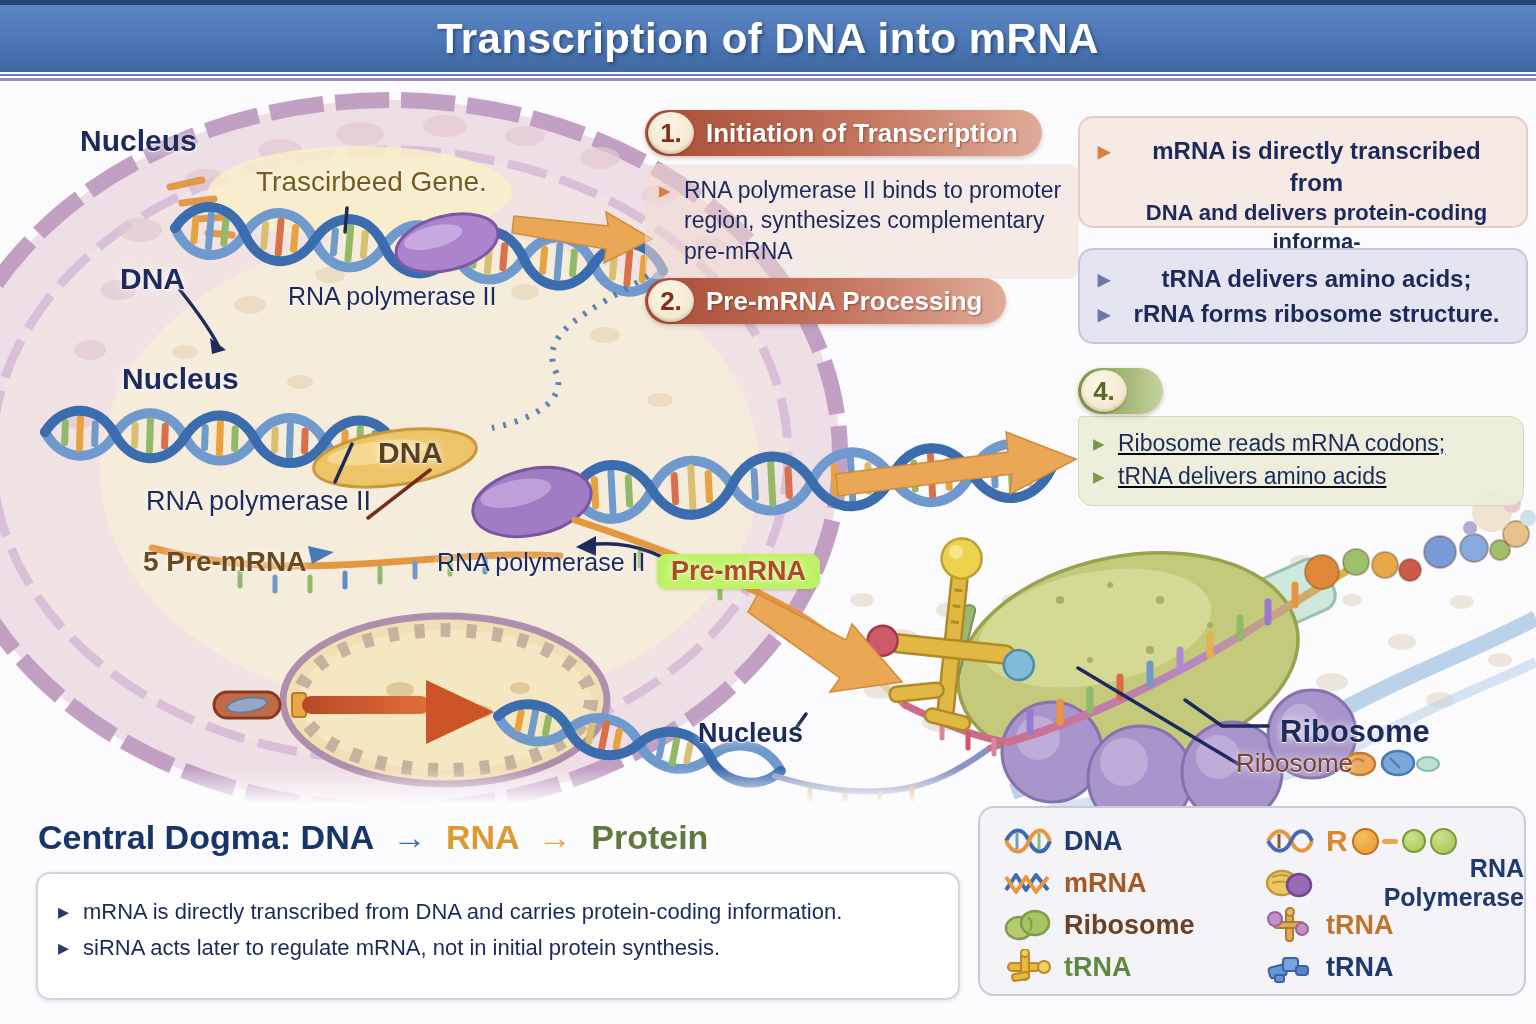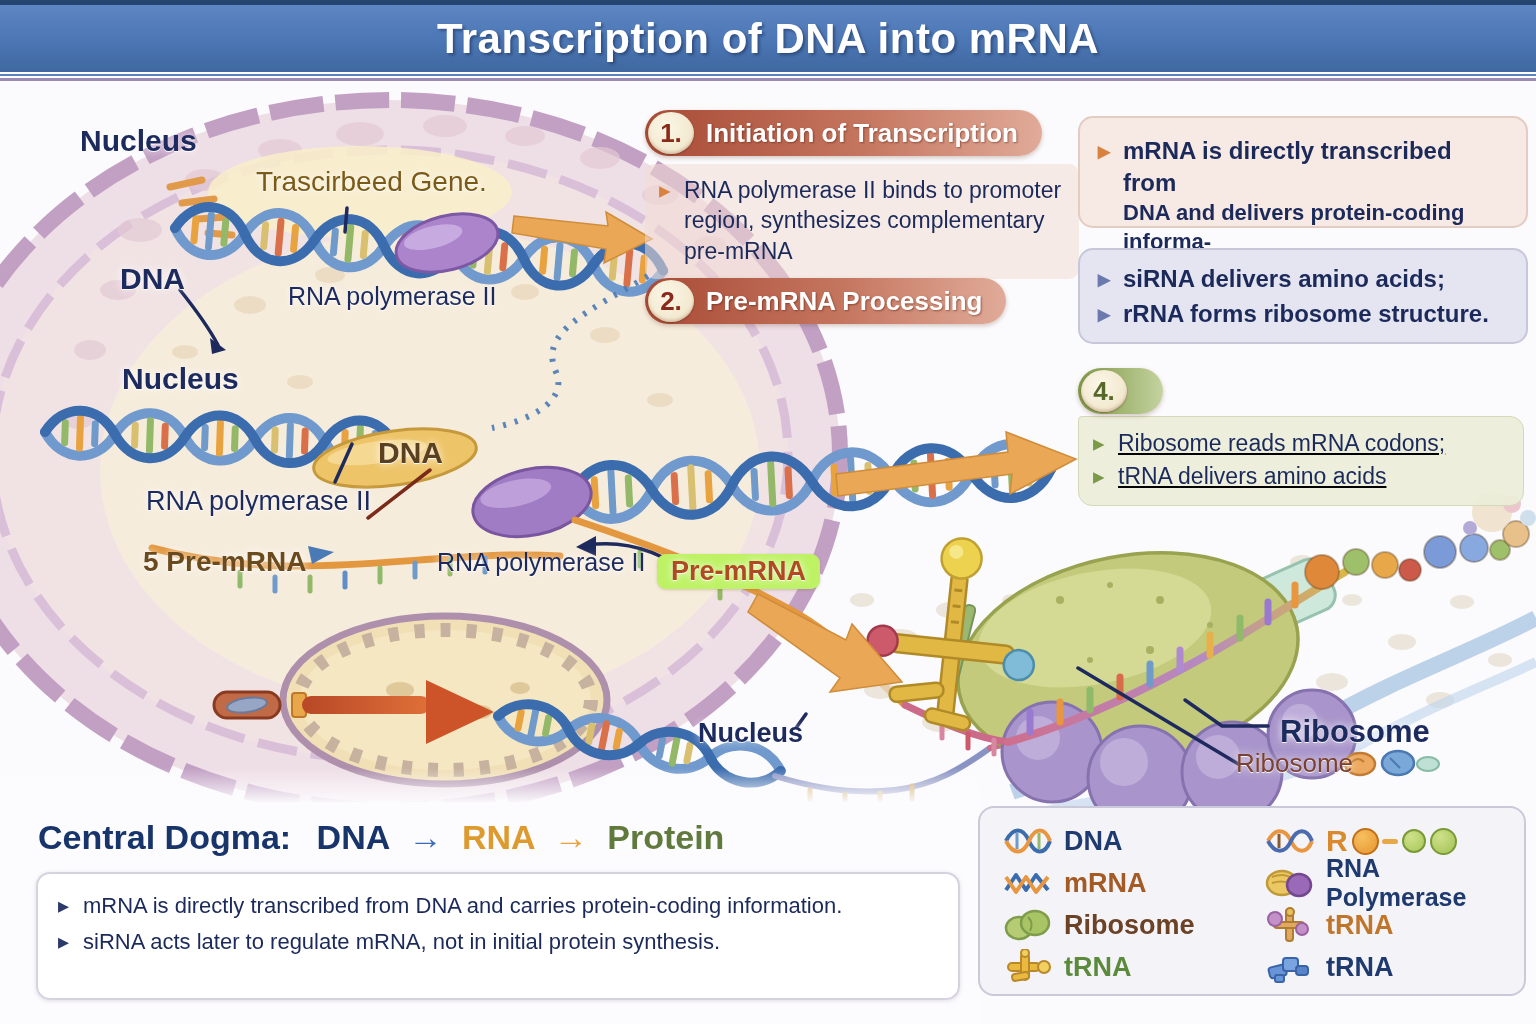--- a/index.html
+++ b/index.html
@@ -35,36 +35,36 @@
   .badge.red-t{color:#8a2a1a;} .badge.green-t{color:#55682a;}
   .step-title{color:#ffffff;font-size:26px;font-weight:bold;text-shadow:1px 1px 2px rgba(90,25,10,.5);}
   .step-body{margin-top:8px;border-radius:10px;padding:8px 14px 10px 12px;}
   .body-rose{background:rgba(243,221,212,.55);}
   .body-green{background:rgba(235,238,217,.92);border:1px solid #d4d9b8;border-radius:4px 14px 14px 14px;}
   .bullet{position:relative;padding-left:27px;color:#1b2a5a;font-size:23px;line-height:1.32;margin:3px 0;}
   .bullet::before{content:"\25B8";position:absolute;left:2px;top:0;}
   .b-orange::before{color:#d9813f;} .b-blue::before{color:#6b79ae;}
   .b-green::before{color:#7a9a4a;} .b-navy::before{color:#2a3a6a;}
   
-  .note{position:absolute;z-index:6;border-radius:15px;padding:14px 16px;box-sizing:border-box;}
+  .note{position:absolute;z-index:6;border-radius:15px;padding:14px 16px;box-sizing:border-box;text-align:center;}
   .note.rose{background:#f7e9e3;border:2px solid #e2ccc3;}
   .note.lav{background:#e4e5f0;border:2px solid #c6c7da;}
   .note .bullet{font-weight:bold;font-size:24px;}
   .hang{display:block;padding-left:0;}
   
   .dogma{position:absolute;left:38px;top:818px;z-index:6;font-size:34px;font-weight:bold;white-space:nowrap;}
-  .dogma .lab{color:#18356b;margin-right:16px;}
+  .dogma .lab{color:#18356b;}
   .dogma .dna{color:#18356b;}
   .dogma .a1{color:#3a6db8;margin:0 10px;}
   .dogma .rna{color:#dd9a2e;}
   .dogma .a2{color:#e8a33d;margin:0 10px;}
   .dogma .prot{color:#5f7a3c;}
   .summary{position:absolute;left:36px;top:872px;width:924px;height:128px;z-index:6;
     background:rgba(255,255,255,.85);border:2px solid #d6d2e0;border-radius:14px;
-    box-shadow:0 1px 4px rgba(120,110,140,.2);padding:10px 18px;box-sizing:border-box;}
+    box-shadow:0 1px 4px rgba(120,110,140,.2);padding:16px 18px;box-sizing:border-box;}
   .summary .bullet{font-size:22px;margin:7px 0;}
   .hl{color:#8a4632;}
   .legend{position:absolute;left:978px;top:806px;width:548px;height:190px;z-index:6;
     background:#f4f3f8;border:2px solid #c9c9d9;border-radius:16px;box-sizing:border-box;padding:12px 0 0 22px;}
   .lcol{position:absolute;top:12px;}
   .lcol.c1{left:22px;} .lcol.c2{left:284px;}
   .lrow{display:flex;align-items:center;height:42px;}
   .lrow svg{flex:none;margin-right:10px;}
   .ltxt{font-weight:bold;font-size:27px;}
   .t-navy{color:#1e3a6e;} .t-brown{color:#a35a24;} .t-choc{color:#6b4226;}
@@ -455,21 +455,21 @@
   </div>
 
   <div class="note rose" style="left:1078px;top:116px;width:450px;height:112px;">
     <div class="bullet b-orange">
       <span class="hang">mRNA is directly transcribed from</span>
       <span class="hang" style="font-size:22px;">DNA and delivers protein-coding informa-</span>
     </div>
   </div>
 
   <div class="note lav" style="left:1078px;top:248px;width:450px;height:96px;padding-top:10px;">
-    <div class="bullet b-blue">siRNA delivers amino acids;</div>
+    <div class="bullet b-blue">tRNA delivers amino acids;</div>
     <div class="bullet b-blue">rRNA forms ribosome structure.</div>
   </div>
 
   <div class="step" style="left:1078px;top:368px;width:450px;">
     <div class="step-header green">
       <div class="badge green-t">4.</div>
     </div>
     <div class="step-body body-green" style="width:418px;margin-top:2px;text-decoration:underline;">
       <div class="bullet b-green">Ribosome reads mRNA codons;</div>
       <div class="bullet b-green">tRNA delivers amino acids</div>
@@ -541,21 +541,21 @@
         <span class="dash"></span>
         <span class="circ c-gr"></span>
         <span class="circ c-gr2"></span>
       </div>
       <div class="lrow">
         <svg width="52" height="36" viewBox="0 0 52 36">
           <ellipse cx="18" cy="18" rx="15" ry="12" fill="#ecc862" stroke="#c09a38" stroke-width="2.5"></ellipse>
           <path d="M8,12 q10,-4 18,0 M8,18 q10,-3 16,0" stroke="#c09a38" stroke-width="2" fill="none"></path>
           <ellipse cx="35" cy="20" rx="12" ry="11" fill="#9a6ab8" stroke="#74488e" stroke-width="2.5"></ellipse>
         </svg>
-        <span class="ltxt t-navy" style="font-size:25px;">RNA Polymerase</span>
+        <span class="ltxt t-navy" style="font-size:25px;text-align:right;">RNA Polymerase</span>
       </div>
       <div class="lrow">
         <svg width="52" height="36" viewBox="0 0 52 36">
           <rect x="22" y="2" width="7" height="32" rx="3" fill="#e0a860" stroke="#b07c30" stroke-width="2"></rect>
           <rect x="10" y="15" width="30" height="6" rx="3" fill="#e0a860" stroke="#b07c30" stroke-width="2"></rect>
           <circle cx="11" cy="12" r="7" fill="#c490c8" stroke="#9a62a0" stroke-width="2"></circle>
           <circle cx="38" cy="22" r="6" fill="#c490c8" stroke="#9a62a0" stroke-width="2"></circle>
           <circle cx="26" cy="5" r="4" fill="#e8c060" stroke="#b07c30" stroke-width="2"></circle>
         </svg>
         <span class="ltxt t-orange">tRNA</span>

